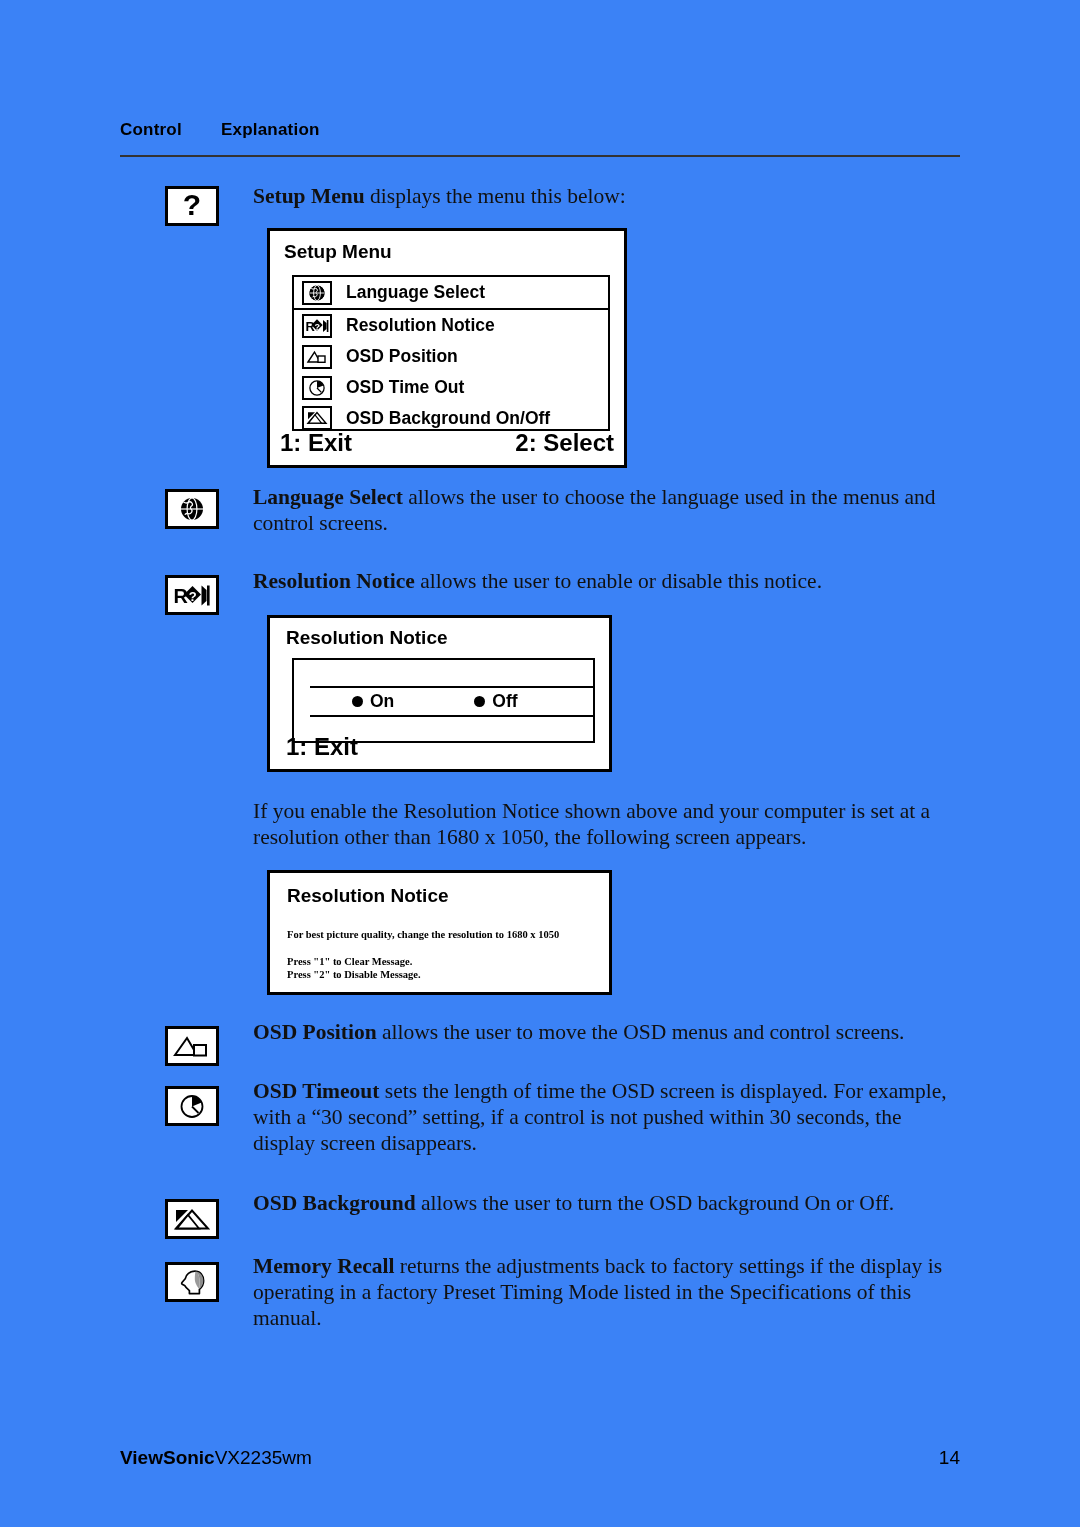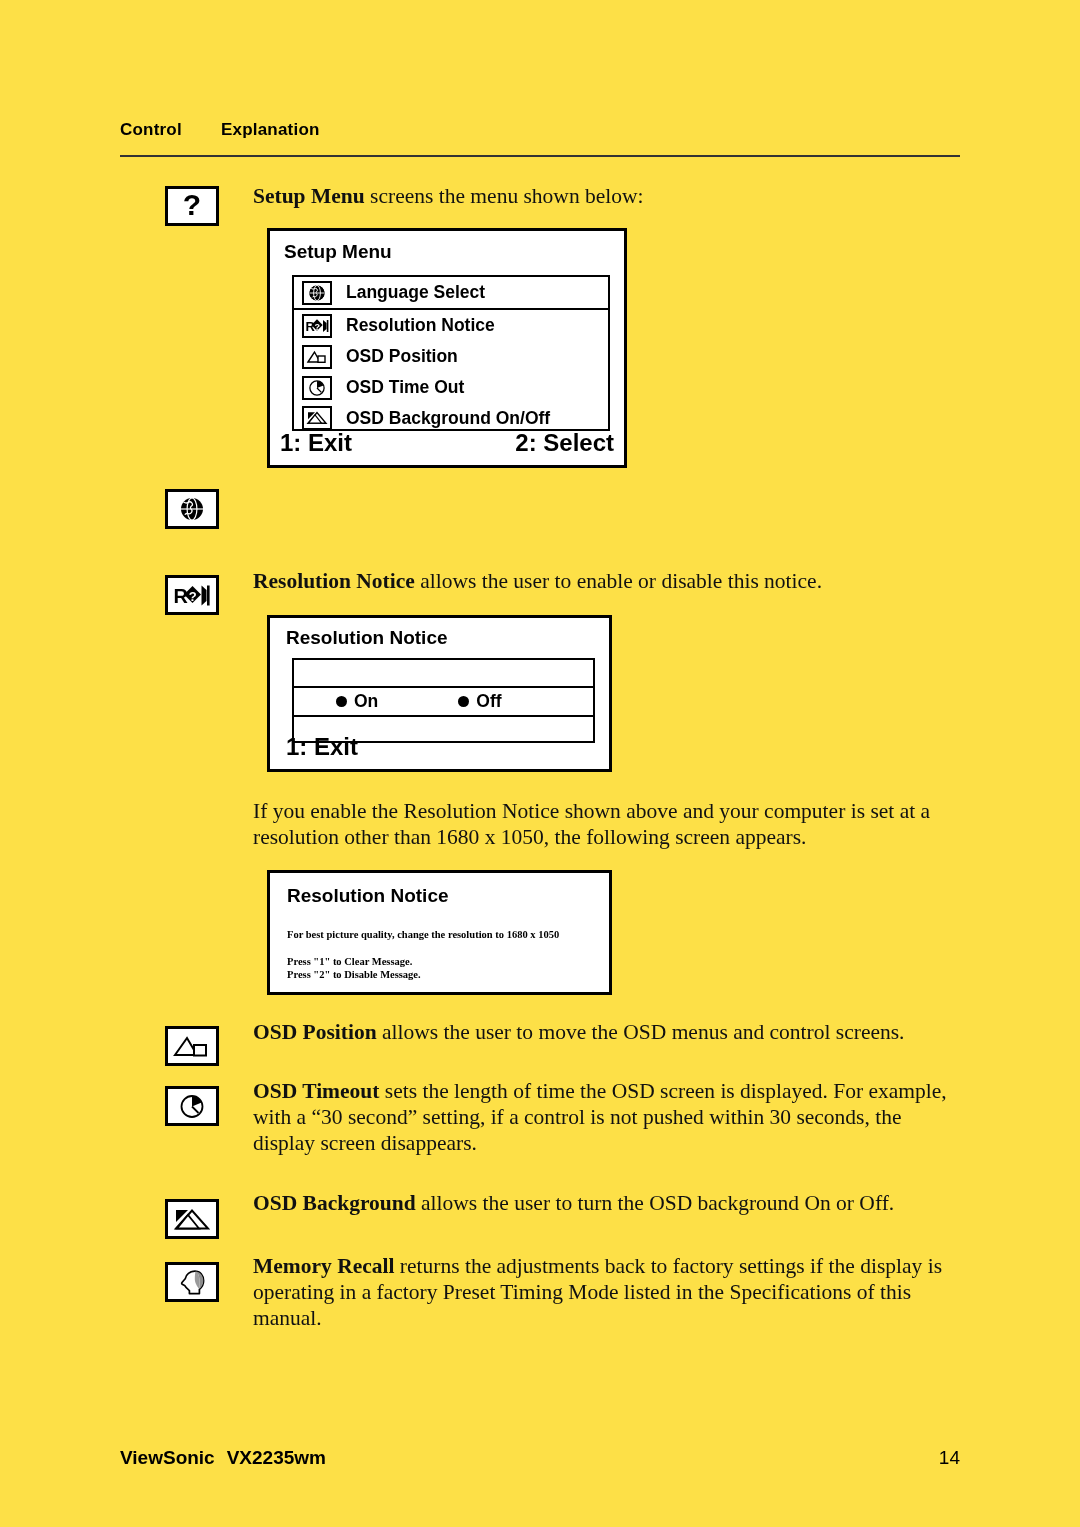--- a/index.html
+++ b/index.html
@@ -4,21 +4,21 @@
 <style>
   html, body {
     margin: 0;
     padding: 0;
     background: #ffffff;
   }
   .page {
     position: relative;
     width: 1080px;
     height: 1527px;
-    background: #fde047;
+    background: #3b82f6;
     font-family: "Liberation Serif", serif;
     color: #000000;
     overflow: hidden;
   }
 
   
   .hdr {
     position: absolute;
     left: 120px;
     top: 120px;
@@ -119,20 +119,21 @@
     justify-content: space-between;
     font-weight: bold;
     font-size: 24px;
   }
 
   
   .rn-frame {
     position: absolute;
     border: 2px solid #000;
     box-sizing: border-box;
+    padding-left: 16px;
   }
   .rn-band {
     box-sizing: border-box;
     display: flex;
     align-items: center;
   }
   .rn-band.mid {
     border-top: 2px solid #000;
     border-bottom: 2px solid #000;
   }
@@ -172,39 +173,39 @@
     top: 1447px;
     width: 840px;
     font-family: "Liberation Sans", sans-serif;
     font-size: 19px;
     display: flex;
     justify-content: space-between;
     align-items: baseline;
     gap: 20px;
   }
   .brand { font-weight: bold; }
-  .model { font-weight: bold; margin-left: 12px; }
+  .model { font-weight: normal; }
   .pg { font-weight: normal; }
   .fl { display: flex; align-items: baseline; }
 </style>
 </head>
 <body>
 
 <div class="page">
 
   <div class="hdr">
     <span class="col-control">Control</span><span class="col-expl">Explanation</span>
   </div>
   <div class="hdr-rule"></div>
 
   <div class="icon-box q" style="left:165px; top:186px;">
     <span>?</span>
   </div>
   <div class="para" style="left:253px; top:183px; width:700px;">
-    <b>Setup Menu</b><span> screens the menu shown below:</span>
+    <b>Setup Menu</b><span> displays the menu this below:</span>
   </div>
 
   <div class="osd" style="left:267px; top:228px; width:360px; height:240px;">
     <div class="osd-title" style="position:absolute; left:14px; top:10px;">Setup Menu</div>
 
     <div class="menu-frame" style="position:absolute; left:22px; top:44px; right:14px; height:156px;">
 
       <div class="menu-row sep" style="height:33px;">
         <span class="menu-ico">
           <svg width="22" height="18" viewBox="0 0 22 18" aria-hidden="true">
@@ -270,20 +271,23 @@
     </div>
   </div>
 
   <div class="icon-box" style="left:165px; top:489px;">
     <svg width="30" height="26" viewBox="0 0 30 26" aria-hidden="true">
       <circle cx="15" cy="13" r="11" fill="#000"></circle>
       <path d="M6.5 6 q2.8 1.8 4.6 .4 q2 -1.5 3.7 .5 q1.5 1.8 -.3 3.2 q-1.9 1.4 -.3 3 q1.5 1.5 .3 3.3 q-1.3 2 -3.4 1.3 q-2.3 -.8 -3.2 1.1" stroke="#fff" stroke-width="1.3" fill="none"></path>
       <ellipse cx="15" cy="13" rx="4.9" ry="11" stroke="#fff" stroke-width="1.2" fill="none"></ellipse>
       <line x1="4" y1="13" x2="26" y2="13" stroke="#fff" stroke-width="1.2"></line>
     </svg>
+  </div>
+  <div class="para" style="left:253px; top:484px; width:702px;">
+    <b>Language Select</b><span> allows the user to choose the language used in the menus and control screens.</span>
   </div>
 
   <div class="icon-box" style="left:165px; top:575px;">
     <svg width="38" height="27" viewBox="0 0 38 27" aria-hidden="true">
       <text x="0.5" y="21" font-family="Liberation Sans, sans-serif" font-size="20" font-weight="bold" fill="#000">R</text>
       <rect x="13.5" y="6.5" width="12" height="12" fill="#000" transform="rotate(45 19.5 12.5)"></rect>
       <text x="15.8" y="18.5" font-family="Liberation Sans, sans-serif" font-size="13" font-weight="bold" fill="#fff">?</text>
       <polygon points="28.5,3.5 28.5,23.5 33.5,19 33.5,8" fill="#000"></polygon>
       <rect x="34" y="3.5" width="2.6" height="20" fill="#000"></rect>
     </svg>

